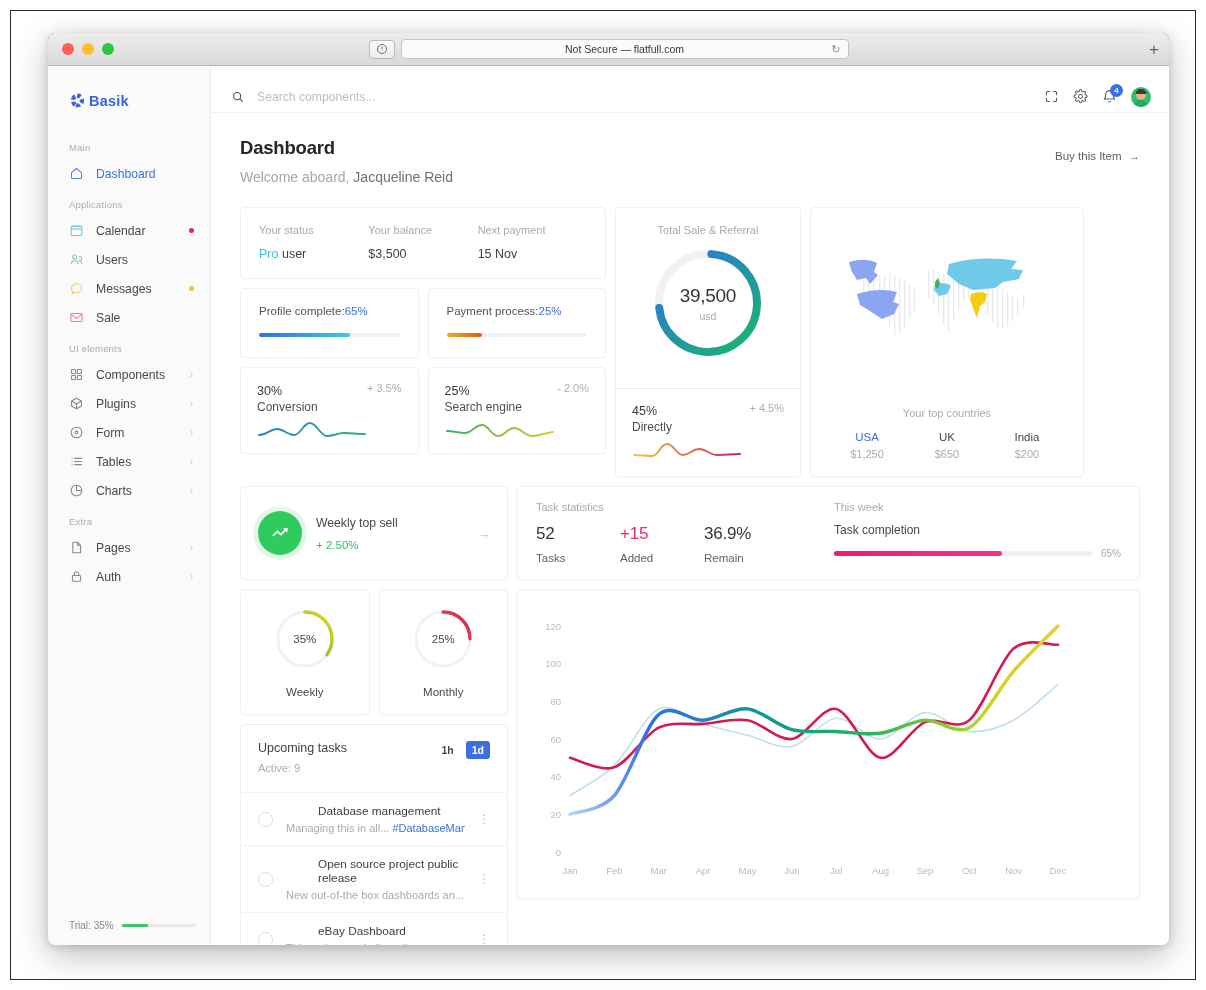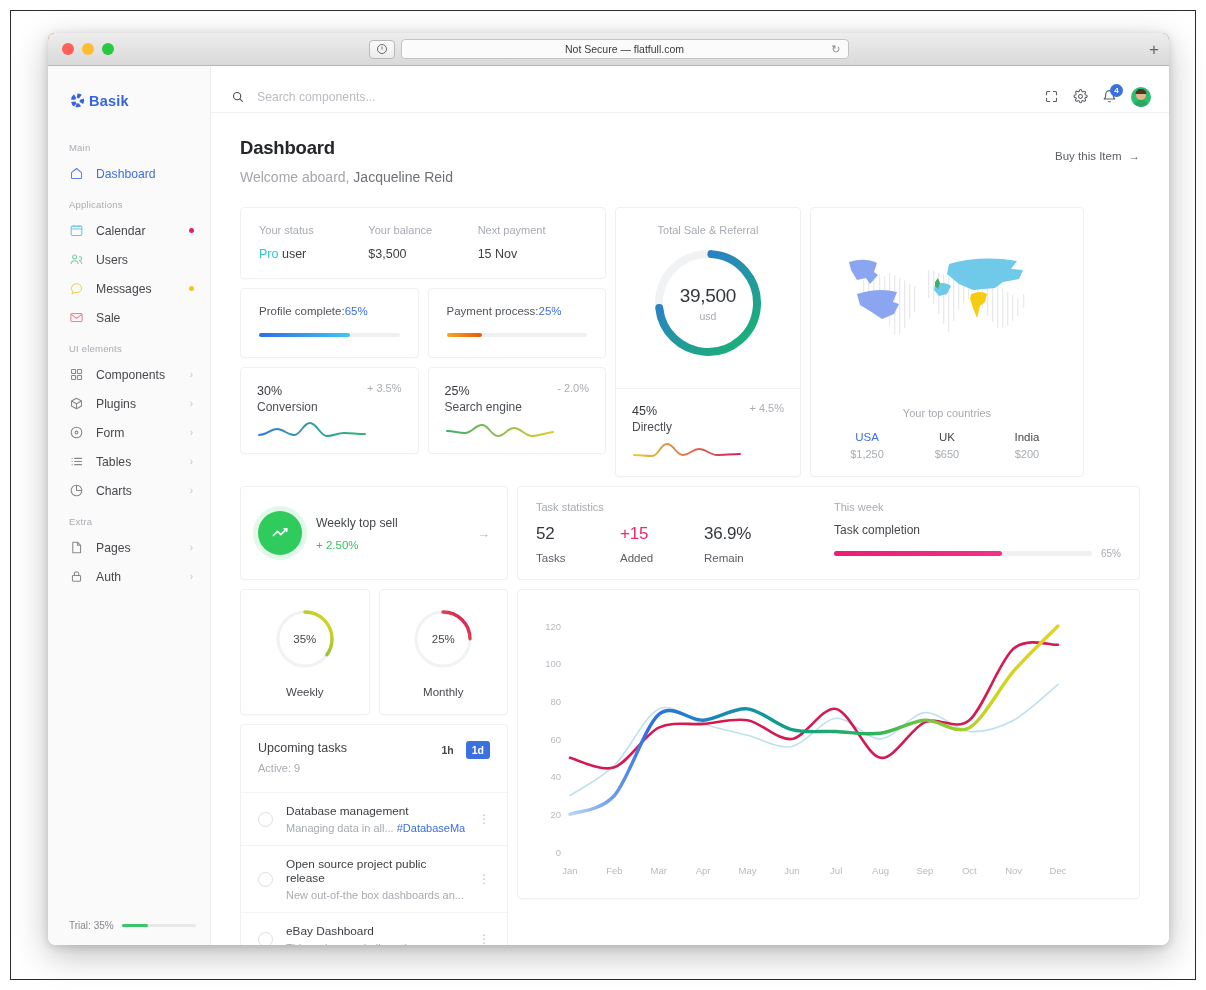--- a/index.html
+++ b/index.html
@@ -225,21 +225,21 @@
   .tasks-head { display: flex; align-items: flex-start; justify-content: space-between; padding: 0 17px; }
   .tasks-title { font-size: 12.5px; color: #3e4146; }
   .tasks-active { font-size: 11px; color: #a7abb1; margin-top: 7px; }
   .seg { display: flex; align-items: center; gap: 6px; }
   .seg-item { font-size: 10.5px; color: #45484d; padding: 3px 6px; border-radius: 3px; font-weight: 700; }
   .seg-item.on { background: #3c6fe0; color: #fff; }
   .task-list { margin-top: 18px; }
   .task-item { display: flex; align-items: center; gap: 13px; padding: 11px 17px; border-top: 1px solid #f3f3f4; }
   .task-radio { width: 15px; height: 15px; border-radius: 50%; border: 1px solid #dcdee1; flex: 0 0 15px; }
   .task-body { flex: 1; min-width: 0; }
-  .task-name { font-size: 11.8px; color: #3b3e43; }
+  .task-name { font-size: 11.8px; color: #3b3e43; margin-left: 32px; }
   .task-desc { font-size: 11px; color: #a7abb1; margin-top: 4px; white-space: nowrap; overflow: hidden; }
   .task-desc .tag { color: #3c6fe0; }
   .task-kebab { font-size: 12px; color: #b9bcc1; letter-spacing: 0; line-height: .5; }
 
   .summary-card { padding: 16px 18px 10px 18px; }
   .sum-head { display: flex; align-items: flex-start; justify-content: space-between; }
   .sum-title { font-size: 12.8px; color: #3e4146; }
   .sum-sub { font-size: 11px; color: #a7abb1; margin-top: 7px; }
   .sum-toggle { display: flex; align-items: center; gap: 9px; }
   .sum-tab { font-size: 10.5px; font-weight: 700; color: #45484d; padding: 4px 8px; border-radius: 3px; }
@@ -721,21 +721,21 @@
                     <div class="seg">
                       <span class="seg-item">1h</span>
                       <span class="seg-item on">1d</span>
                     </div>
                   </div>
                   <div class="task-list">
                     <div class="task-item">
                       <span class="task-radio"></span>
                       <div class="task-body">
                         <div class="task-name">Database management</div>
-                        <div class="task-desc"><span>Managing data in all...</span> <span class="tag">#DatabaseMan</span></div>
+                        <div class="task-desc"><span>Managing this in all...</span> <span class="tag">#DatabaseMan</span></div>
                       </div>
                       <span class="task-kebab">⋮</span>
                     </div>
                     <div class="task-item">
                       <span class="task-radio"></span>
                       <div class="task-body">
                         <div class="task-name">Open source project public release</div>
                         <div class="task-desc">New out-of-the box dashboards an...</div>
                       </div>
                       <span class="task-kebab">⋮</span>

